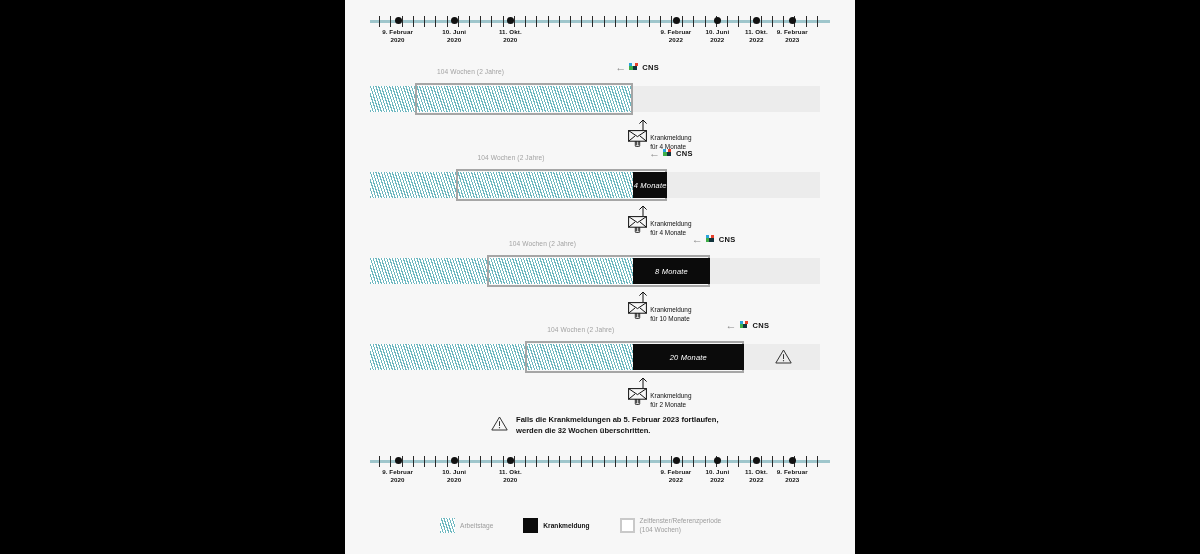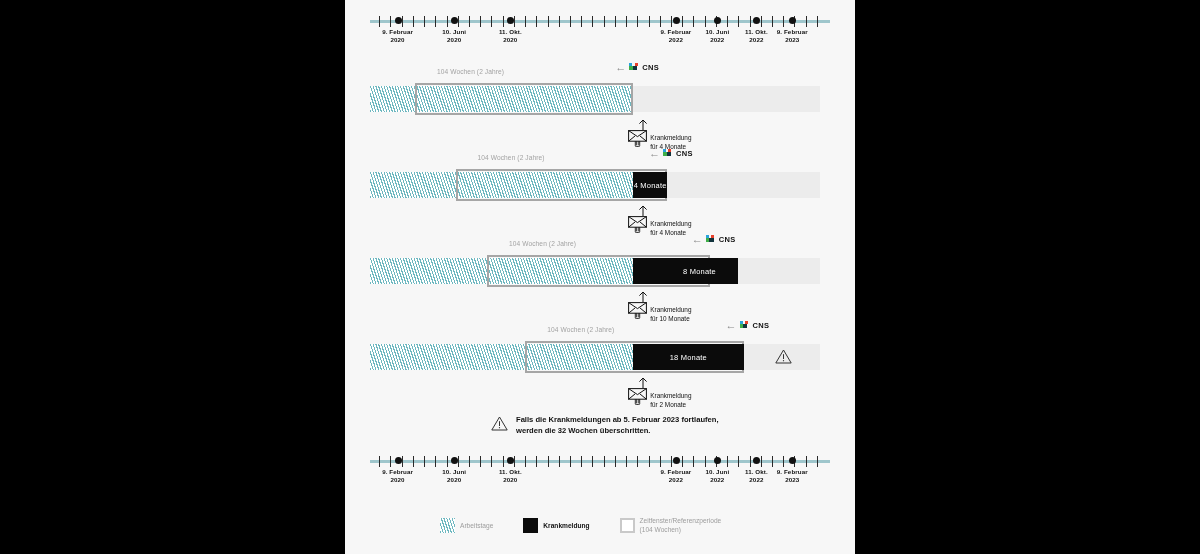--- a/index.html
+++ b/index.html
@@ -17,21 +17,21 @@
   .timeline{position:absolute;left:25px;width:460px;height:40px;}
   .tl-axis{position:absolute;left:0;top:8px;width:460px;height:3px;background:#9fc6cc;}
   .tl-tick{position:absolute;top:4px;width:1px;height:11px;background:#2a2a2a;}
   .tl-dot{position:absolute;top:4.5px;width:7px;height:7px;border-radius:50%;background:#111;margin-left:-3px;}
   .tl-lab{position:absolute;top:16px;text-align:center;font-size:6.2px;font-weight:bold;color:#111;
           line-height:1.35;white-space:nowrap;letter-spacing:.1px;}
   .tl-lab span{display:block;}
 
   
   .row{position:absolute;left:0;width:510px;}
-  .track{position:absolute;left:25px;top:24px;width:450px;height:26px;background:#ececec;}
+  .track{position:absolute;left:25px;top:24px;width:450px;height:26px;background:#ececec;font-style:italic;}
   .hatch{
     position:absolute;top:0;height:26px;
     background-color:#ffffff;
     background-image:repeating-linear-gradient(72deg,#6db7bf 0px,#6db7bf 1.1px,#ffffff 1.1px,#ffffff 2.6px);
   }
   .window{
     position:absolute;top:-3px;height:32px;border:2px solid #a6a6a6;box-sizing:border-box;
   }
   .sick{
     position:absolute;top:0;height:26px;background:#0b0b0b;color:#fff;
@@ -236,21 +236,21 @@
         <i class="sq-b"></i>
           <i class="sq-r"></i>
           <i class="sq-g"></i>
           <i class="sq-d"></i>
       </span>
       <span class="cns-text">CNS</span>
     </div>
     <div class="track">
       <div class="hatch" style="left: 0px; width: 263.25px;"></div>
       <div class="window" style="left: 117px; width: 222.75px;"></div>
-      <div class="sick" style="left: 263.25px; width: 76.5px; padding-left: 28px;">8 Monate</div>
+      <div class="sick" style="left: 263.25px; width: 76.5px;">8 Monate</div>
     </div>
     <div class="notice" style="left: 283.25px; top: 68px;">
       <svg class="up-arrow" viewBox="0 0 12 11">
         <path d="M6 11 L6 1 M6 1 L2.4 4.6 M6 1 L9.6 4.6" stroke="#111" stroke-width="1" fill="none"></path>
       </svg>
       <svg class="env" viewBox="0 0 19 17">
         <rect x="0.6" y="0.6" width="17.8" height="10.6" fill="none" stroke="#111" stroke-width="1"></rect>
         <path d="M0.6 0.6 L9.5 6.6 L18.4 0.6 M0.6 11.2 L7 6 M18.4 11.2 L12 6" stroke="#111" stroke-width="1" fill="none"></path>
         <path d="M7.3 11.2 L7.3 15.6 Q7.3 16.6 8.3 16.6 L10.7 16.6 Q11.7 16.6 11.7 15.6 L11.7 11.2" stroke="#111" stroke-width="0.9" fill="none"></path>
         <path d="M8.6 11.2 L8.6 15.4 M10.3 11.2 L10.3 15.4" stroke="#111" stroke-width="0.8"></path>
@@ -270,21 +270,21 @@
         <i class="sq-b"></i>
           <i class="sq-r"></i>
           <i class="sq-g"></i>
           <i class="sq-d"></i>
       </span>
       <span class="cns-text">CNS</span>
     </div>
     <div class="track">
       <div class="hatch" style="left: 0px; width: 263.25px;"></div>
       <div class="window" style="left: 155.25px; width: 218.25px;"></div>
-      <div class="sick" style="left: 263.25px; width: 110.25px;">18 Monate</div>
+      <div class="sick" style="left: 263.25px; width: 110.25px;">20 Monate</div>
       <svg class="warn-tri" style="position:absolute;left:405px;top:5px;" viewBox="0 0 17 15">
         <path d="M8.5 1 L16.2 14 L0.8 14 Z" fill="none" stroke="#333" stroke-width="1"></path>
         <path d="M8.5 5.2 L8.5 10" stroke="#333" stroke-width="1"></path>
         <circle cx="8.5" cy="11.7" r="0.65" fill="#333"></circle>
       </svg>
     </div>
     <div class="notice" style="left: 283.25px; top: 68px;">
       <svg class="up-arrow" viewBox="0 0 12 11">
         <path d="M6 11 L6 1 M6 1 L2.4 4.6 M6 1 L9.6 4.6" stroke="#111" stroke-width="1" fill="none"></path>
       </svg>

